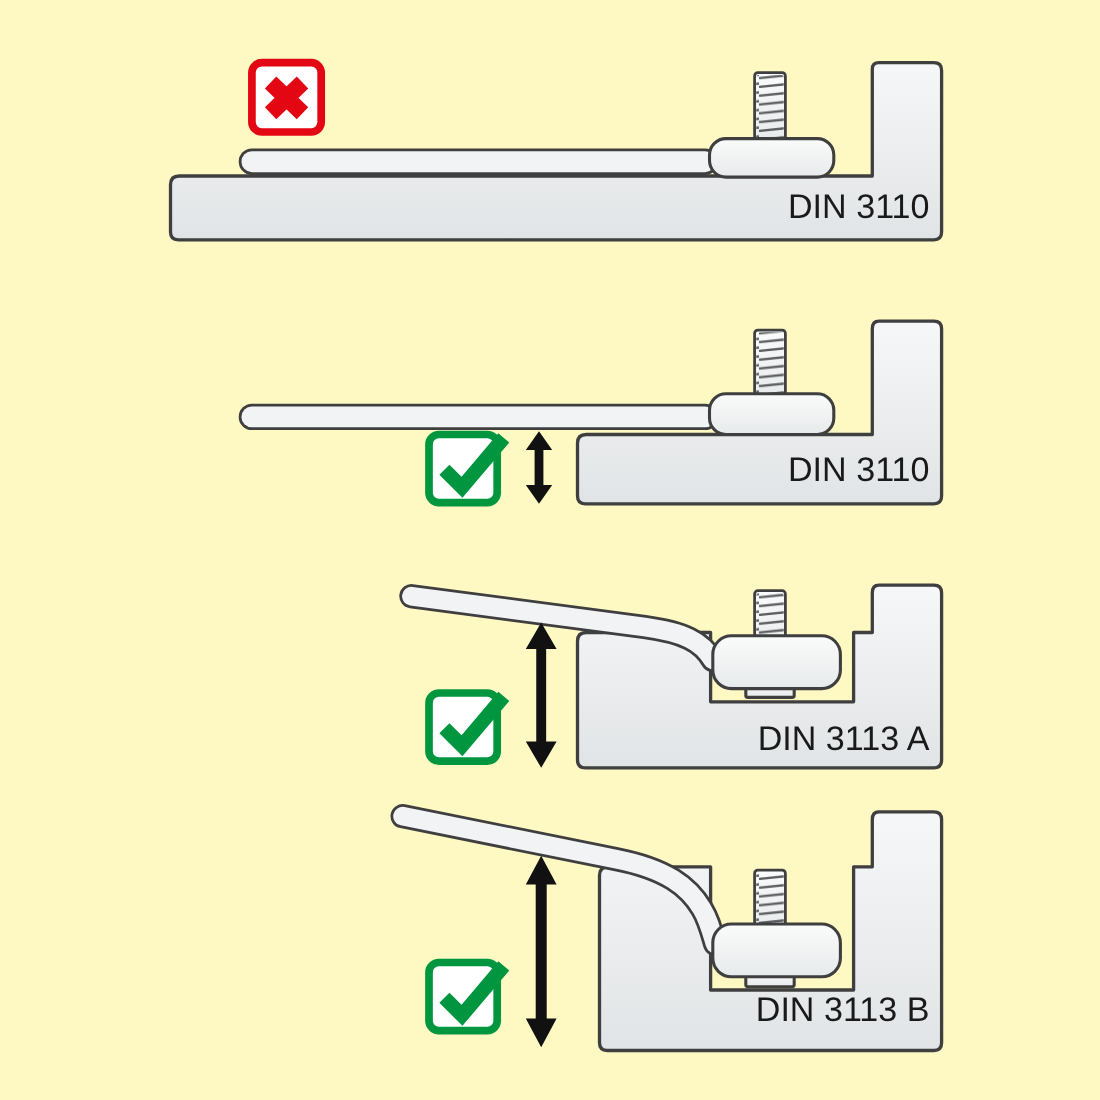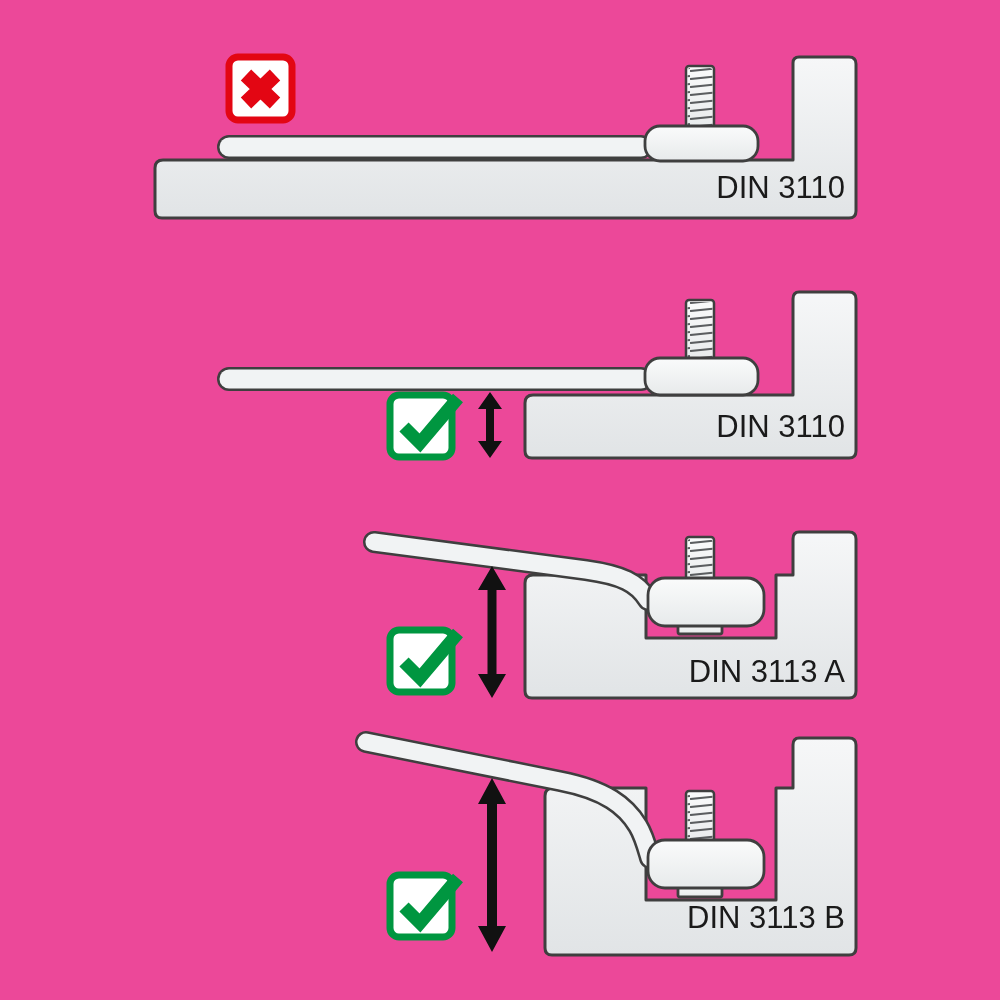--- a/index.html
+++ b/index.html
@@ -1,20 +1,20 @@
 <!DOCTYPE html>
 <html style="--error-red: #e30613; --ok-green: #009640; --metal-light: #f6f7f8; --metal-dark: #e1e4e6; --tool-light: #fafbfb; --tool-dark: #e7eaeb; --outline: #3f3f3f; --arrow-black: #111111; --label-text: #1a1a1a;"><head>
 <meta charset="utf-8">
 <style>
   html, body { margin: 0; padding: 0; background: #ffffff; }
   .stage {
     position: relative;
     width: 1000px;
     height: 1000px;
-    background: #ec4899;
+    background: #fef9c3;
     font-family: "Liberation Sans", sans-serif;
   }
   svg { display: block; }
 
   .metal {
     fill: url(#gradMetal);
     stroke: var(--outline, #3f3f3f);
     stroke-width: 3;
     stroke-linejoin: round;
   }

